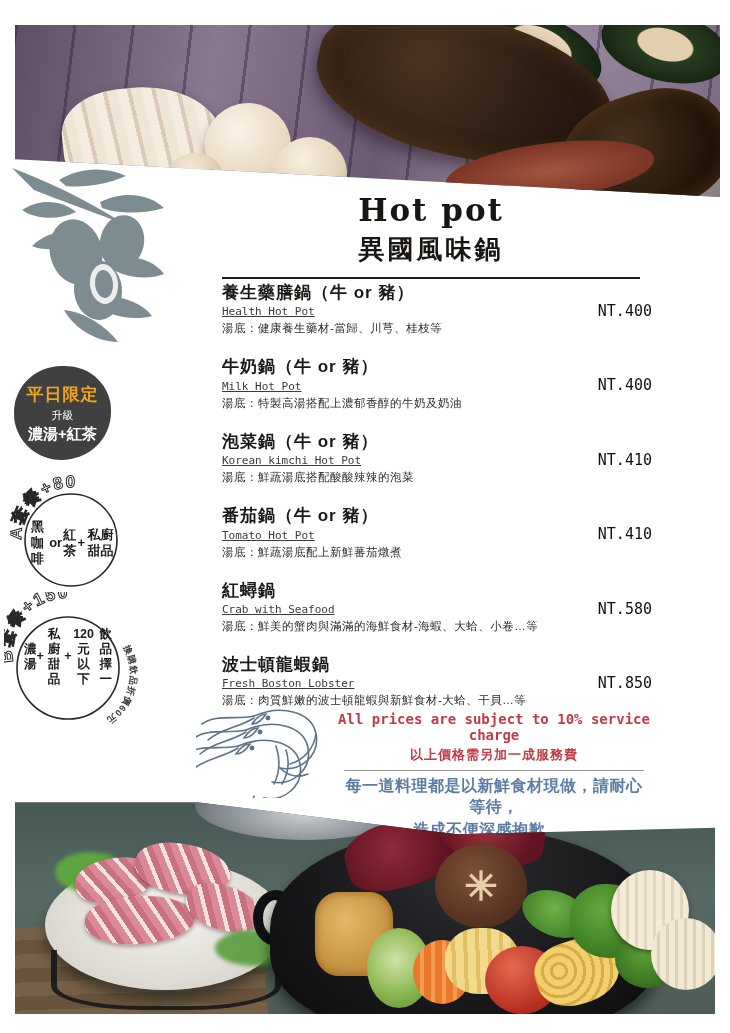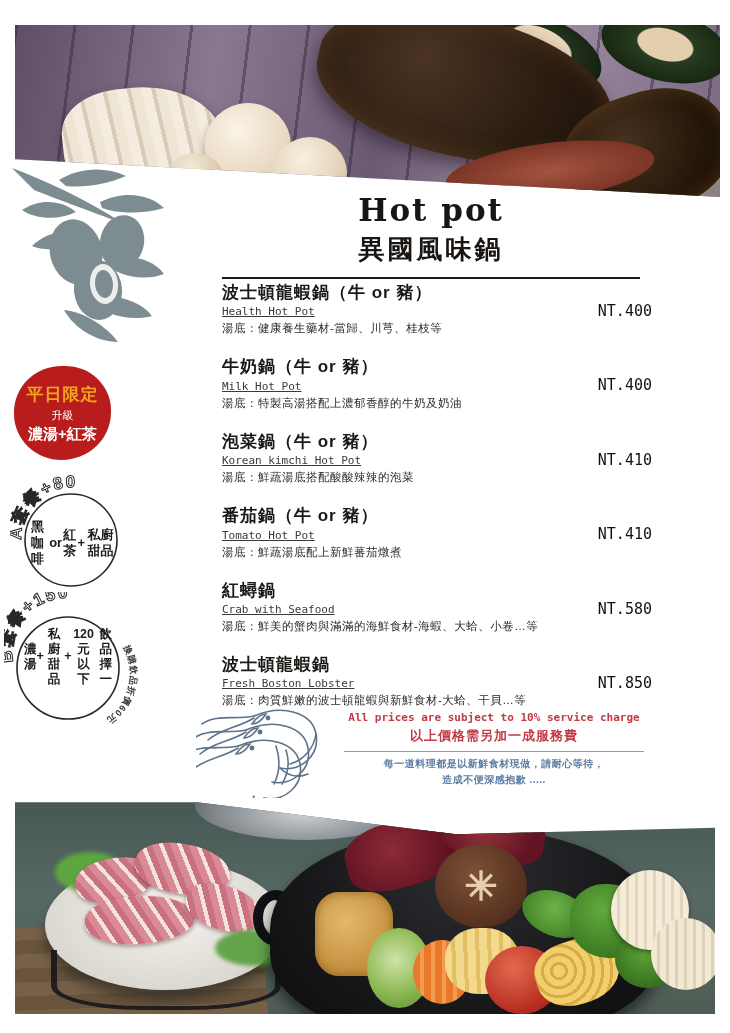--- a/index.html
+++ b/index.html
@@ -76,24 +76,24 @@
     text-align:center; font-weight:700; color:#1d1b19; }
   .bs-lines span { display:block; }
   .badge-a { left:10px; top:470px; width:122px; height:126px; }
   .badge-a .bs-lines { left:16px; top:30px; width:90px; height:86px; font-size:13px; line-height:1.25; }
   .badge-b { left:4px; top:592px; width:150px; height:140px; }
   .badge-b .bs-lines { left:20px; top:16px; width:92px; height:98px; font-size:12.5px; line-height:1.22; }
 
   
   .shrimp-wrap { position:absolute; left:196px; top:698px; width:132px; height:100px; }
   .notice { position:absolute; left:338px; top:711px; width:312px; text-align:center; }
-  .nt-en { font-family:"DejaVu Sans Mono", monospace; font-size:11px; font-weight:700; }
+  .nt-en { font-family:"DejaVu Sans Mono", monospace; font-size:14px; font-weight:700; }
   .nt-zh { font-size:13px; font-weight:700; margin-top:3px; letter-spacing:1px; }
   .nt-rule { margin:6px 6px 5px 6px; border-top:1.5px solid #9a9a9a; }
-  .nt-b1, .nt-b2 { font-size:10px; font-weight:700; letter-spacing:.5px; }
+  .nt-b1, .nt-b2 { font-size:16px; font-weight:700; letter-spacing:.5px; }
   .nt-b2 { margin-top:2px; }
 
   
   .footer-photo { position:absolute; left:15px; top:800px; width:700px; height:214px;
     clip-path:polygon(0 1%,26% 1%,63% 16%,100% 13%,100% 100%,0 100%); overflow:hidden;
     background:linear-gradient(180deg,#475854 0%,#576964 45%,#4e5c54 100%);}
   .fp { position:absolute; }
   .wood { left:-10px; top:120px; width:260px; height:110px; transform:rotate(-4deg);
     background:repeating-linear-gradient(2deg,#6d5138 0 14px,#7d6044 14px 28px); opacity:.85;}
   .plate { left:30px; top:60px; width:240px; height:130px; border-radius:50%;
@@ -185,21 +185,21 @@
   </div>
 
   <div class="title-block">
     <div class="title-en">Hot pot</div>
     <div class="title-zh">異國風味鍋</div>
     <div class="title-rule"></div>
   </div>
 
   <div class="menu">
     <div class="menu-item">
-      <div class="mi-name">波士頓龍蝦鍋（牛 or 豬）</div>
+      <div class="mi-name">養生藥膳鍋（牛 or 豬）</div>
       <div class="mi-en">Health Hot Pot</div>
       <div class="mi-desc">湯底：健康養生藥材-當歸、川芎、桂枝等</div>
       <div class="mi-price">NT.400</div>
     </div>
     <div class="menu-item">
       <div class="mi-name">牛奶鍋（牛 or 豬）</div>
       <div class="mi-en">Milk Hot Pot</div>
       <div class="mi-desc">湯底：特製高湯搭配上濃郁香醇的牛奶及奶油</div>
       <div class="mi-price">NT.400</div>
     </div>
@@ -222,21 +222,21 @@
       <div class="mi-price">NT.580</div>
     </div>
     <div class="menu-item">
       <div class="mi-name">波士頓龍蝦鍋</div>
       <div class="mi-en">Fresh Boston Lobster</div>
       <div class="mi-desc">湯底：肉質鮮嫩的波士頓龍蝦與新鮮食材-大蛤、干貝…等</div>
       <div class="mi-price">NT.850</div>
     </div>
   </div>
 
-  <div class="badge-weekday" id="badge-weekday" style="background: #b91c1c;">
+  <div class="badge-weekday" id="badge-weekday" style="background: #404040;">
     <span class="bw-l1" id="bw-l1" style="color: rgb(242, 167, 27);">平日限定</span>
     <span class="bw-l2">升級</span>
     <span class="bw-l3">濃湯+紅茶</span>
   </div>
 
   <div class="badge-set badge-a">
     <svg width="122" height="126" viewBox="0 0 122 126">
       <defs>
         <path id="arcA" d="M 12,74 A 50,48 0 0 1 112,58"></path>
       </defs>

